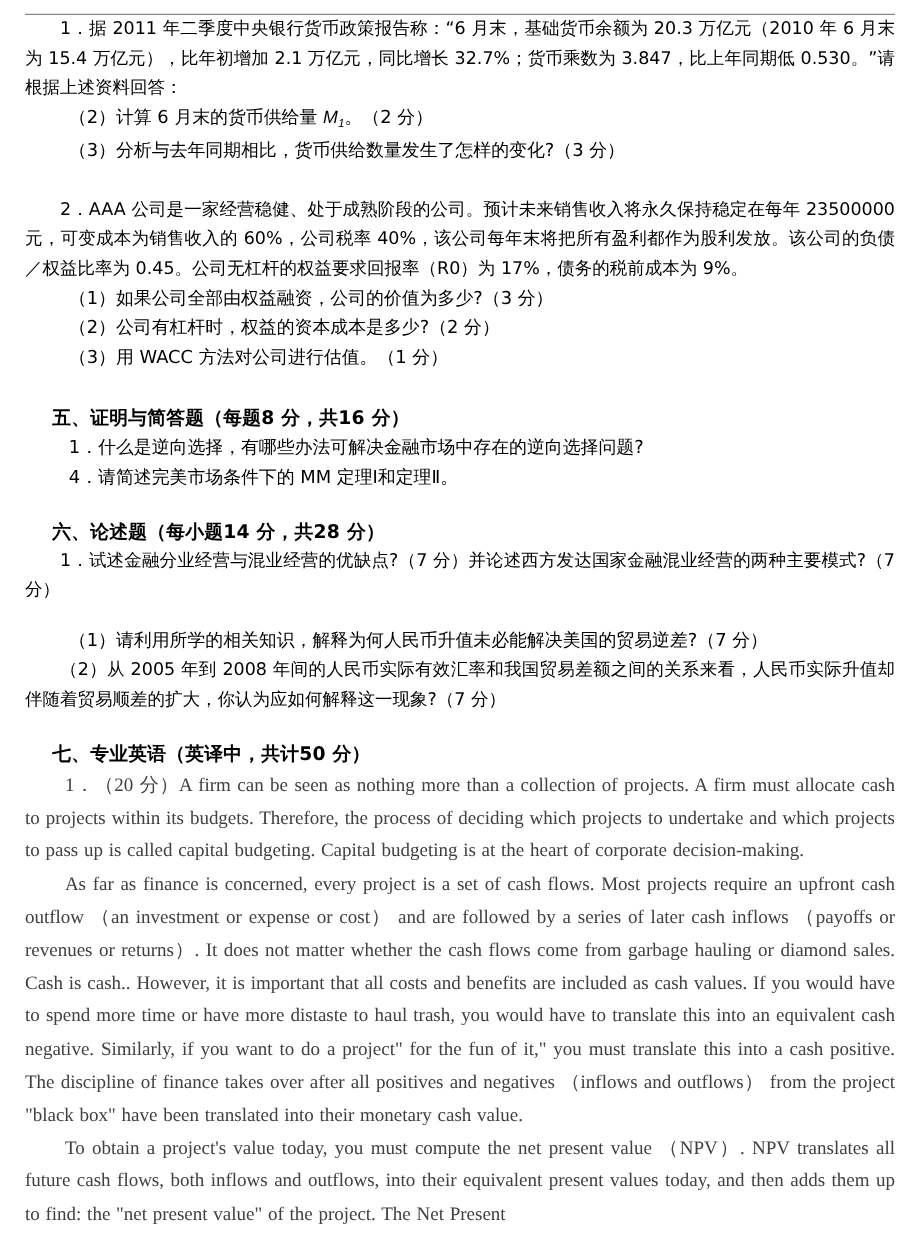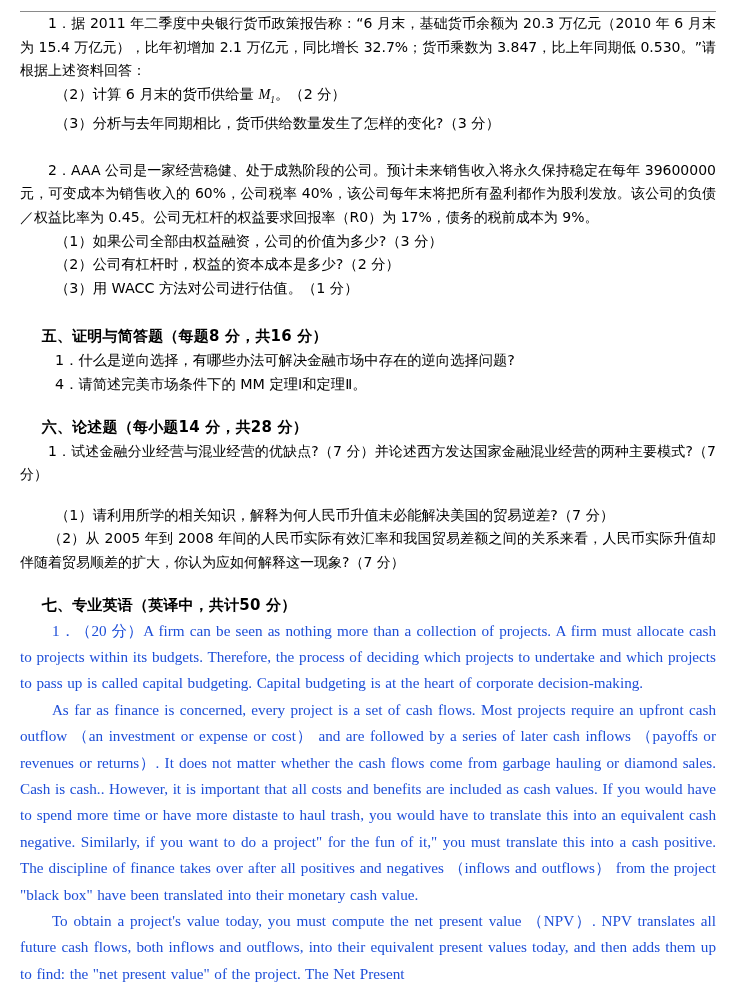--- a/index.html
+++ b/index.html
@@ -64,47 +64,47 @@
     letter-spacing: 0.2px;
   }
 
   
   .en {
     font-family: "Liberation Serif", "DejaVu Serif", serif;
     font-size: 15.2px;
     line-height: 26.4px;
     text-align: justify;
     word-spacing: 0.8px;
-    color: #1d4ed8;
+    color: #404040;
   }
   .en-para {
     margin: 0;
     text-indent: 2.1em;
   }
   .ital {
     font-style: italic;
-    font-family: Liberation Serif, serif;
+    font-family: Liberation Sans, sans-serif;
     margin-top: 48px;
   }
   sub { font-size: 0.66em; }
 </style>
 </head>
 <body>
 
 <div class="page">
 
   <div class="top-rule"></div>
 
   <p class="cn cn-para">1．据 2011 年二季度中央银行货币政策报告称：“6 月末，基础货币余额为 20.3 万亿元（2010 年 6 月末为 15.4 万亿元），比年初增加 2.1 万亿元，同比增长 32.7%；货币乘数为 3.847，比上年同期低 0.530。”请根据上述资料回答：</p>
   <p class="cn cn-sub"><span>（2）计算 6 月末的货币供给量 </span><span class="ital"><span>M</span><sub>1</sub></span><span>。（2 分）</span></p>
   <p class="cn cn-sub">（3）分析与去年同期相比，货币供给数量发生了怎样的变化?（3 分）</p>
 
   <div class="gap-lg"></div>
 
-  <p class="cn cn-para">2．AAA 公司是一家经营稳健、处于成熟阶段的公司。预计未来销售收入将永久保持稳定在每年 39600000 元，可变成本为销售收入的 60%，公司税率 40%，该公司每年末将把所有盈利都作为股利发放。该公司的负债／权益比率为 0.45。公司无杠杆的权益要求回报率（R0）为 17%，债务的税前成本为 9%。</p>
+  <p class="cn cn-para">2．AAA 公司是一家经营稳健、处于成熟阶段的公司。预计未来销售收入将永久保持稳定在每年 23500000 元，可变成本为销售收入的 60%，公司税率 40%，该公司每年末将把所有盈利都作为股利发放。该公司的负债／权益比率为 0.45。公司无杠杆的权益要求回报率（R0）为 17%，债务的税前成本为 9%。</p>
   <p class="cn cn-sub">（1）如果公司全部由权益融资，公司的价值为多少?（3 分）</p>
   <p class="cn cn-sub">（2）公司有杠杆时，权益的资本成本是多少?（2 分）</p>
   <p class="cn cn-sub">（3）用 WACC 方法对公司进行估值。（1 分）</p>
 
   <div class="gap-lg"></div>
 
   <p class="sec-head">五、证明与简答题（每题8 分，共16 分）</p>
   <p class="cn cn-sub">1．什么是逆向选择，有哪些办法可解决金融市场中存在的逆向选择问题?</p>
   <p class="cn cn-sub">4．请简述完美市场条件下的 MM 定理Ⅰ和定理Ⅱ。</p>
 

